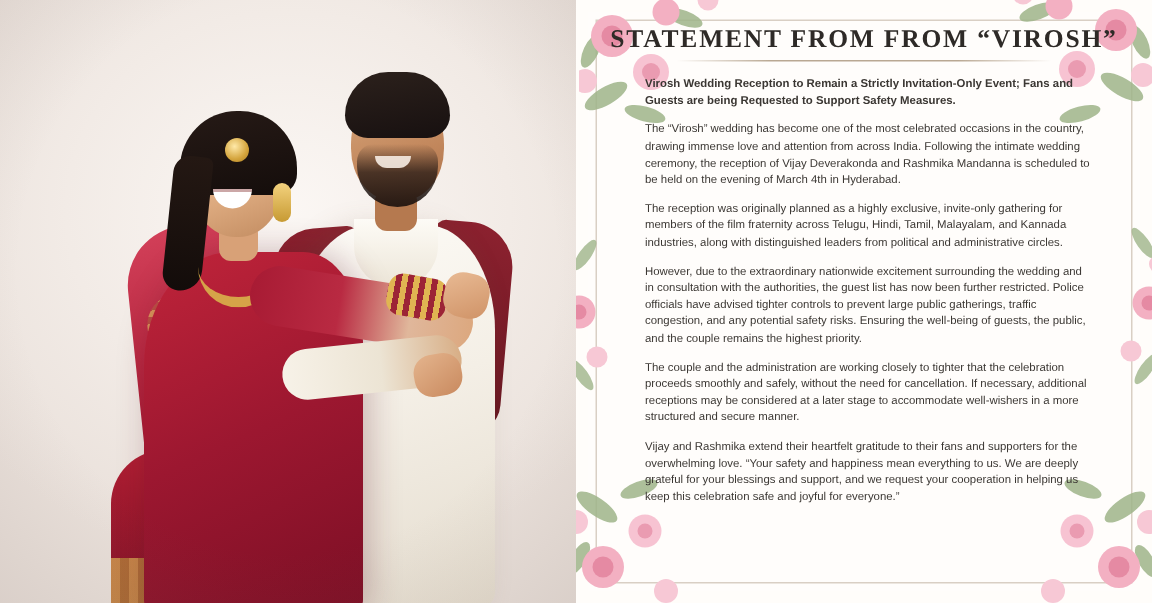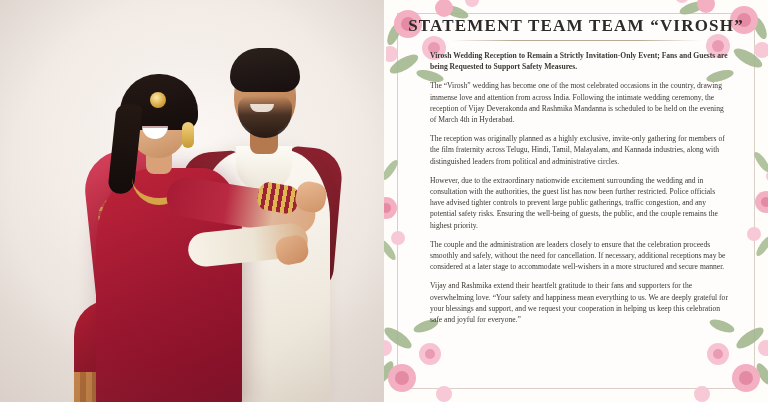--- a/index.html
+++ b/index.html
@@ -313,21 +313,21 @@
     width: 250px;
     height: 1px;
     background: linear-gradient(90deg, rgba(180,160,140,0) 0%, #b9a893 25%, #b9a893 75%, rgba(180,160,140,0) 100%);
   }
 
   .body-text {
     position: absolute;
     left: 46px;
     right: 40px;
     top: 50px;
-    font-family: Liberation Serif, serif;
+    font-family: Liberation Sans, sans-serif;
     font-size: 7.6px;
     line-height: 11.2px;
     color: #3b3733;
     text-align: left;
   }
   .body-text p { margin: 0 0 8px 0; }
   .body-text p.lead { font-weight: bold; }
 </style>
 </head>
 <body>
@@ -459,26 +459,26 @@
       <g fill="#9fb58a" opacity="0.8">
         <ellipse cx="42" cy="22" rx="12" ry="4" transform="rotate(55 42 22)"></ellipse>
         <ellipse cx="44" cy="106" rx="12" ry="4" transform="rotate(-55 44 106)"></ellipse>
       </g>
       <circle cx="46" cy="62" r="11" fill="#f3b0c2"></circle>
       <circle cx="46" cy="62" r="5" fill="#e58aa3"></circle>
       <circle cx="34" cy="94" r="7" fill="#f7c8d5"></circle>
       <circle cx="52" cy="36" r="6" fill="#f7c8d5"></circle>
     </svg>
 
-    <div class="poster-title">STATEMENT TEAM TEAM “VIROSH”</div>
+    <div class="poster-title">STATEMENT FROM FROM “VIROSH”</div>
     <div class="title-underline"></div>
 
     <div class="body-text" id="poster-body">
         <p class="lead">Virosh Wedding Reception to Remain a Strictly Invitation-Only Event; Fans and Guests are being Requested to Support Safety Measures.</p>
         <p>The “Virosh” wedding has become one of the most celebrated occasions in the country, drawing immense love and attention from across India. Following the intimate wedding ceremony, the reception of Vijay Deverakonda and Rashmika Mandanna is scheduled to be held on the evening of March 4th in Hyderabad.</p>
         <p>The reception was originally planned as a highly exclusive, invite-only gathering for members of the film fraternity across Telugu, Hindi, Tamil, Malayalam, and Kannada industries, along with distinguished leaders from political and administrative circles.</p>
         <p>However, due to the extraordinary nationwide excitement surrounding the wedding and in consultation with the authorities, the guest list has now been further restricted. Police officials have advised tighter controls to prevent large public gatherings, traffic congestion, and any potential safety risks. Ensuring the well-being of guests, the public, and the couple remains the highest priority.</p>
-        <p>The couple and the administration are leaders closely to ensure that the celebration proceeds smoothly and safely, without the need for cancellation. If necessary, additional receptions may be considered at a later stage to accommodate well-wishers in a more structured and secure manner.</p>
+        <p>The couple and the administration are working closely to tighter that the celebration proceeds smoothly and safely, without the need for cancellation. If necessary, additional receptions may be considered at a later stage to accommodate well-wishers in a more structured and secure manner.</p>
         <p>Vijay and Rashmika extend their heartfelt gratitude to their fans and supporters for the overwhelming love. “Your safety and happiness mean everything to us. We are deeply grateful for your blessings and support, and we request your cooperation in helping us keep this celebration safe and joyful for everyone.”</p>
       </div>
   </div>
 
 </div>
 
 </body></html>

